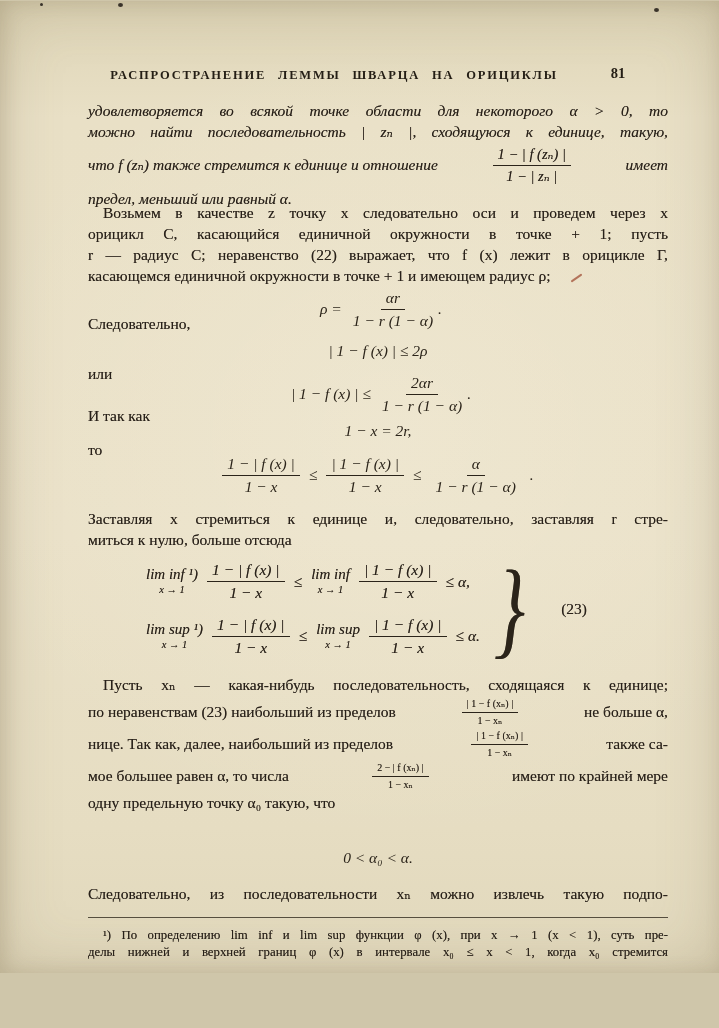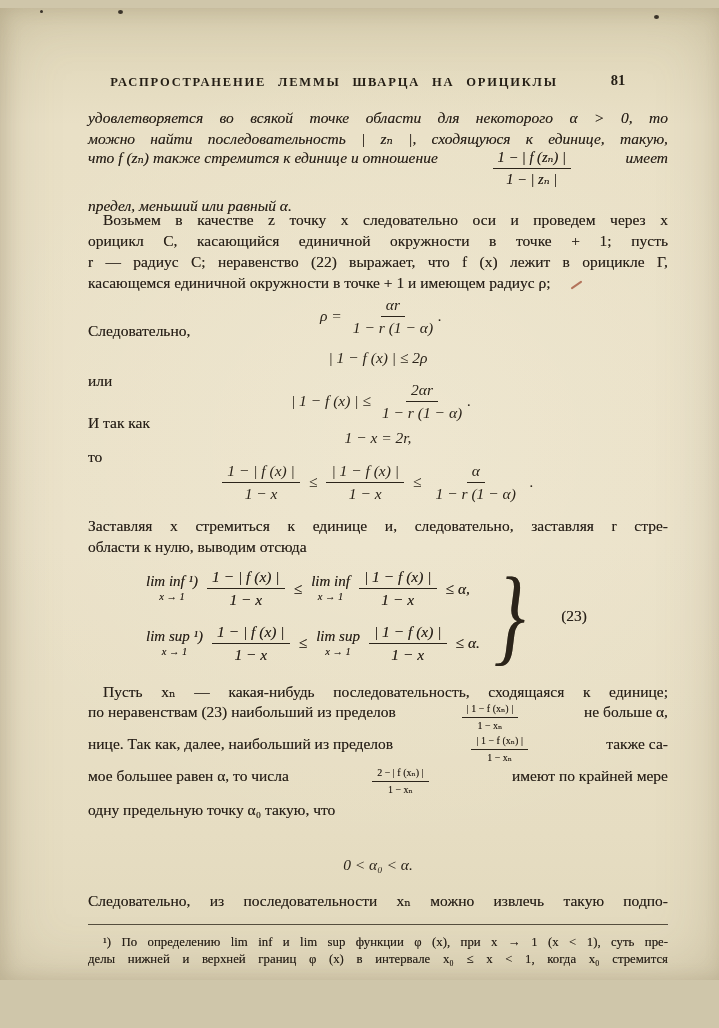--- a/index.html
+++ b/index.html
@@ -1,37 +1,37 @@
 <!DOCTYPE html>
 <html><head>
 <meta charset="utf-8">
 <style>
   html,body{margin:0;padding:0;background:#cfc6aa;}
   .page{
     position:relative;
     width:719px;height:972px;
-    margin:8px auto;
+    margin:1px auto;
     overflow:hidden;
     color:#2b241a;
     font-family:"Liberation Serif","DejaVu Serif",serif;
     font-size:15.5px;
     background:
       radial-gradient(90% 60% at 55% 45%, rgba(255,252,240,0.20), rgba(0,0,0,0) 70%),
       linear-gradient(180deg, #ddd4b6 0%, #e9e0c6 12%, #eae1c8 55%, #e6ddc2 85%, #e1d8bc 100%);
     box-shadow:inset 0 0 60px rgba(120,105,70,0.25), inset 4px 0 18px rgba(110,95,60,0.18);
   }
   .abs{position:absolute;}
   .col{left:88px;width:580px;}
   .ink{color:#28211a;text-shadow:0 0 .4px rgba(45,35,22,.55);}
   .hdr{font-weight:bold;font-size:12.5px;letter-spacing:1.8px;word-spacing:7px;text-align:center;color:#241e15;}
   .pgnum{font-weight:bold;font-size:14.5px;color:#241e15;}
   .it{font-style:italic;}
   .line{height:21px;line-height:21px;white-space:nowrap;}
   .j{text-align:justify;text-align-last:justify;white-space:normal;}
-  .fline{display:flex;justify-content:space-between;}
+  .fline{display:flex;align-items:center;justify-content:space-between;}
   .indent{text-indent:15px;}
   .eq{left:88px;width:580px;display:flex;justify-content:center;align-items:center;font-style:italic;}
   .dfrac{display:inline-flex;flex-direction:column;align-items:center;vertical-align:middle;line-height:1.15;}
   .dfrac .num{padding:0 5px 2px;border-bottom:1.2px solid #2b241a;white-space:nowrap;}
   .dfrac .den{padding:2px 5px 0;white-space:nowrap;}
   .ifrac{font-size:10px;}
   .bigfrac{font-size:14.5px;}
   .gap6{margin:0 6px;}
   .lim{display:inline-flex;flex-direction:column;align-items:center;line-height:1;}
   .lim .op{font-size:15px;white-space:nowrap;}
@@ -136,21 +136,21 @@
     <span>≤</span>
     <span class="dfrac">
       <span class="num">α</span>
       <span class="den">1 − r (1 − α)</span>
     </span>
     <span>.</span>
   </div>
 
   <div class="abs col ink" style="top:507px;">
     <div class="line j">Заставляя x стремиться к единице и, следовательно, заставляя r стре-</div>
-    <div class="line">области к нулю, выводим отсюда</div>
+    <div class="line">миться к нулю, больше отсюда</div>
   </div>
 
   <div class="abs eq23wrap ink" style="top:556px;height:104px;">
     <div class="eq23rows">
       <div class="eq23row">
         <span class="lim">
           <span class="op">lim inf ¹)</span>
           <span class="sub">x → 1</span>
         </span>
         <span class="dfrac">

